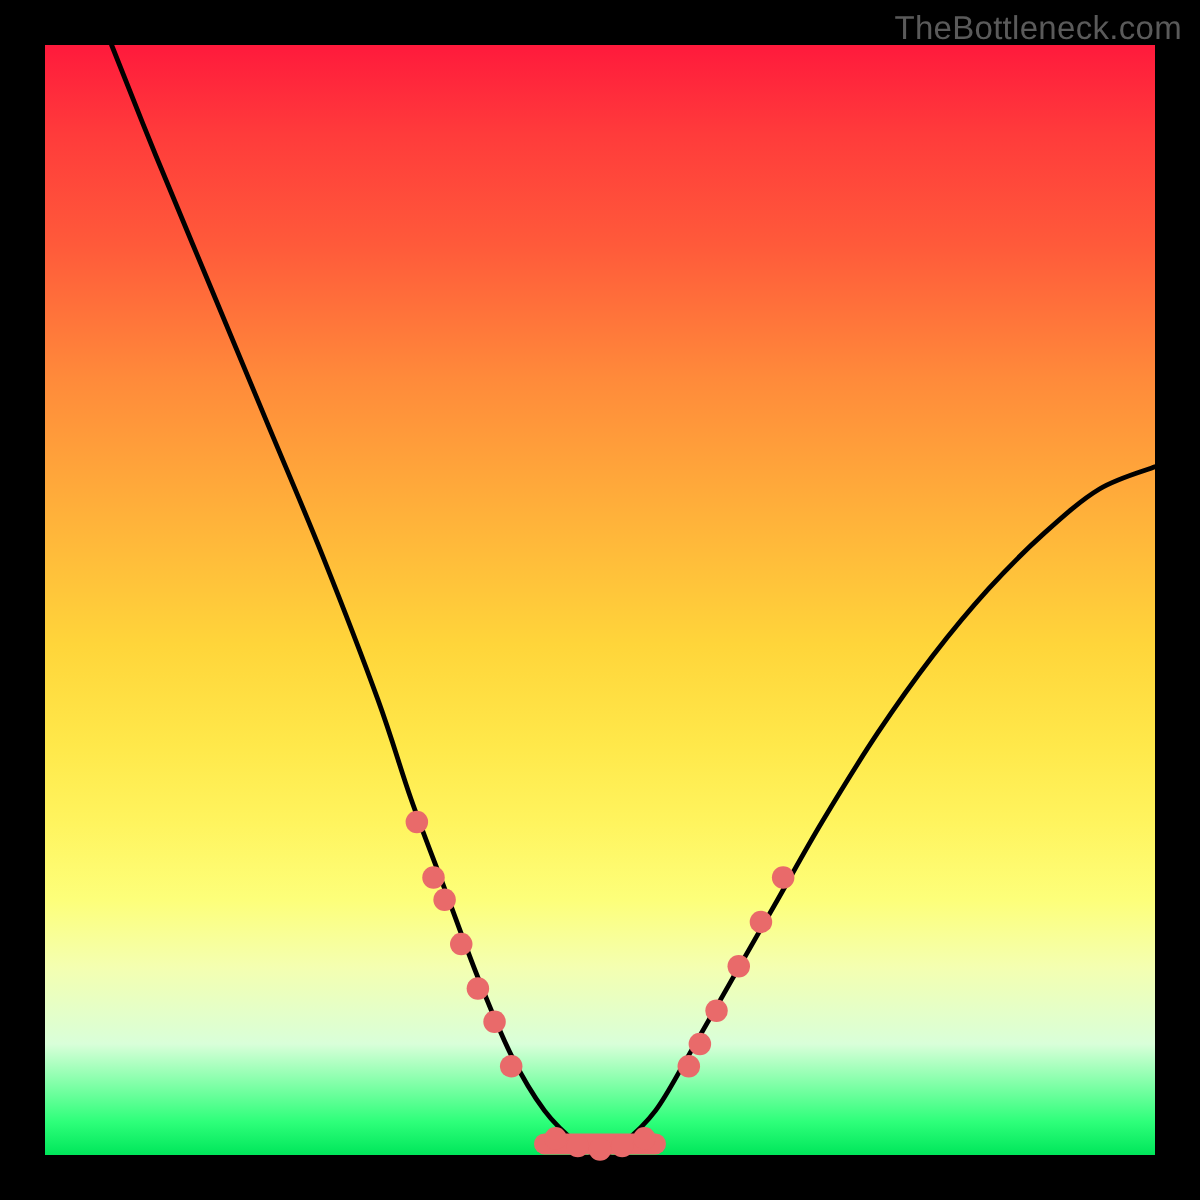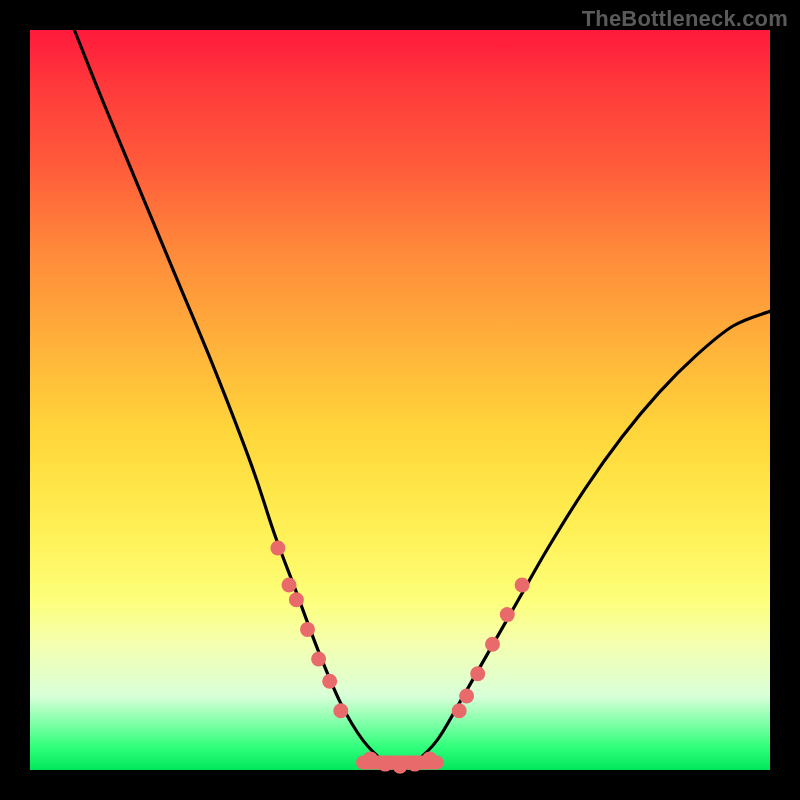--- a/index.html
+++ b/index.html
@@ -40,21 +40,21 @@
       #2eff7a 97%,
       #00e65a 100%
     );
   }
   .watermark {
     position: absolute;
     top: 6px;
     right: 12px;
     color: #5a5a5a;
     font-size: 22px;
-    font-weight: 700;
+    font-weight: 400;
     letter-spacing: 0.2px;
     user-select: none;
   }
   svg.curve {
     position: absolute;
     left: 0;
     top: 0;
     width: 740px;
     height: 740px;
     overflow: visible;

